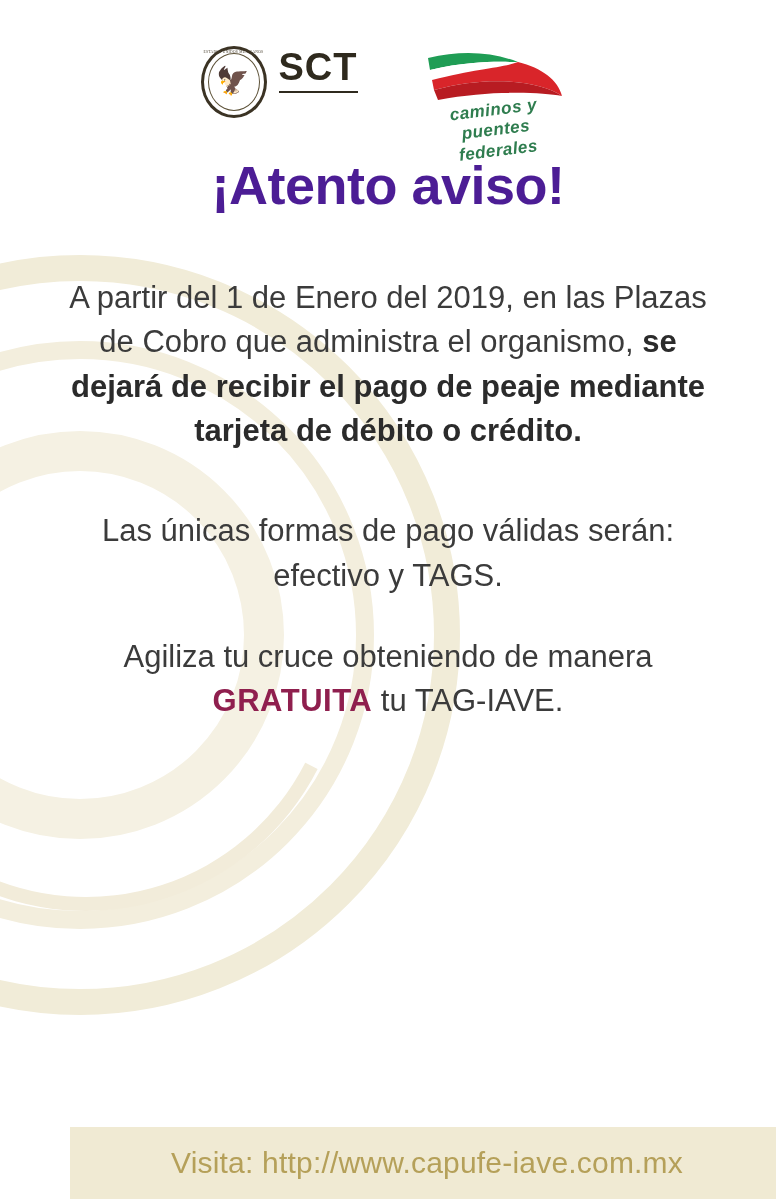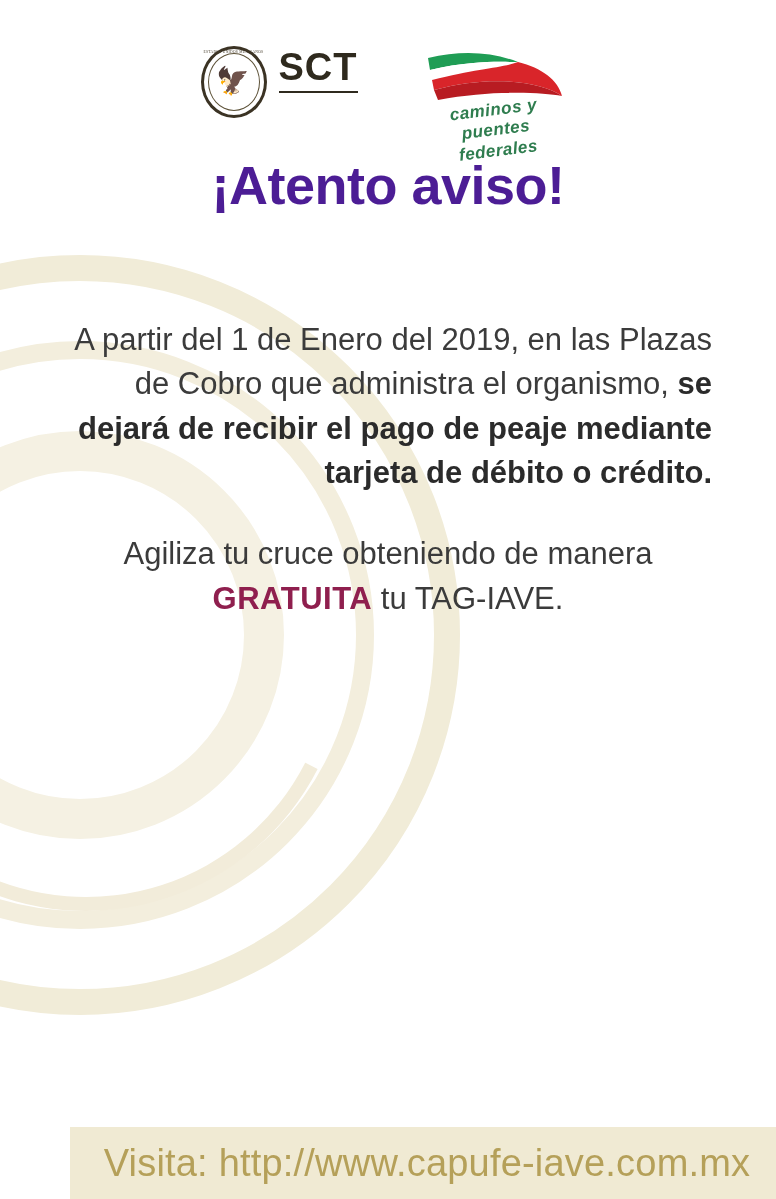--- a/index.html
+++ b/index.html
@@ -197,40 +197,40 @@
 
   
   .body-block {
     margin: 0 auto;
     width: 648px;
     text-align: center;
     color: #3b3b3b;
     font-size: 31px;
     line-height: 1.43;
   }
-  .p1 { margin-top: 102px; text-align: right; }
+  .p1 { margin-top: 60px; }
   .p2 { margin-top: 56px; }
   .p3 { margin-top: 37px; }
   .bold { font-weight: bold; color: #2b2b2b; }
   .gratuita { font-weight: bold; color: #8f1f4e; letter-spacing: .5px; }
 
   
   .footer {
     position: absolute;
     left: 70px;
     right: 0;
     bottom: 0;
     height: 72px;
     background: #f0ead3;
     display: flex;
     align-items: center;
     justify-content: center;
   }
   .footer-text {
-    font-size: 38px;
+    font-size: 30px;
     color: #b5a059;
     letter-spacing: .2px;
     margin-left: 8px;
   }
   .footer-text .lead { color: #b5a059; }
 </style>
 </head>
 <body>
 
 <div class="watermark">
@@ -268,20 +268,23 @@
     </div>
 
   </div>
 
   <div class="headline">¡Atento aviso!</div>
 
   <div class="body-block p1">
     <span>A partir del 1 de Enero del 2019, en las Plazas de Cobro que administra el organismo, </span><span class="bold">se dejará de recibir el pago de peaje mediante tarjeta de débito o crédito.</span>
   </div>
 
+  <div class="body-block p2">
+    <span>Las únicas formas de pago válidas serán: efectivo y TAGS.</span>
+  </div>
 
   <div class="body-block p3">
     <span>Agiliza tu cruce obteniendo de manera </span><span class="gratuita">GRATUITA</span><span> tu TAG-IAVE.</span>
   </div>
 
   <div class="footer">
     <div class="footer-text">
       <span class="lead">Visita: </span><span>http://www.capufe-iave.com.mx</span>
     </div>
   </div>

